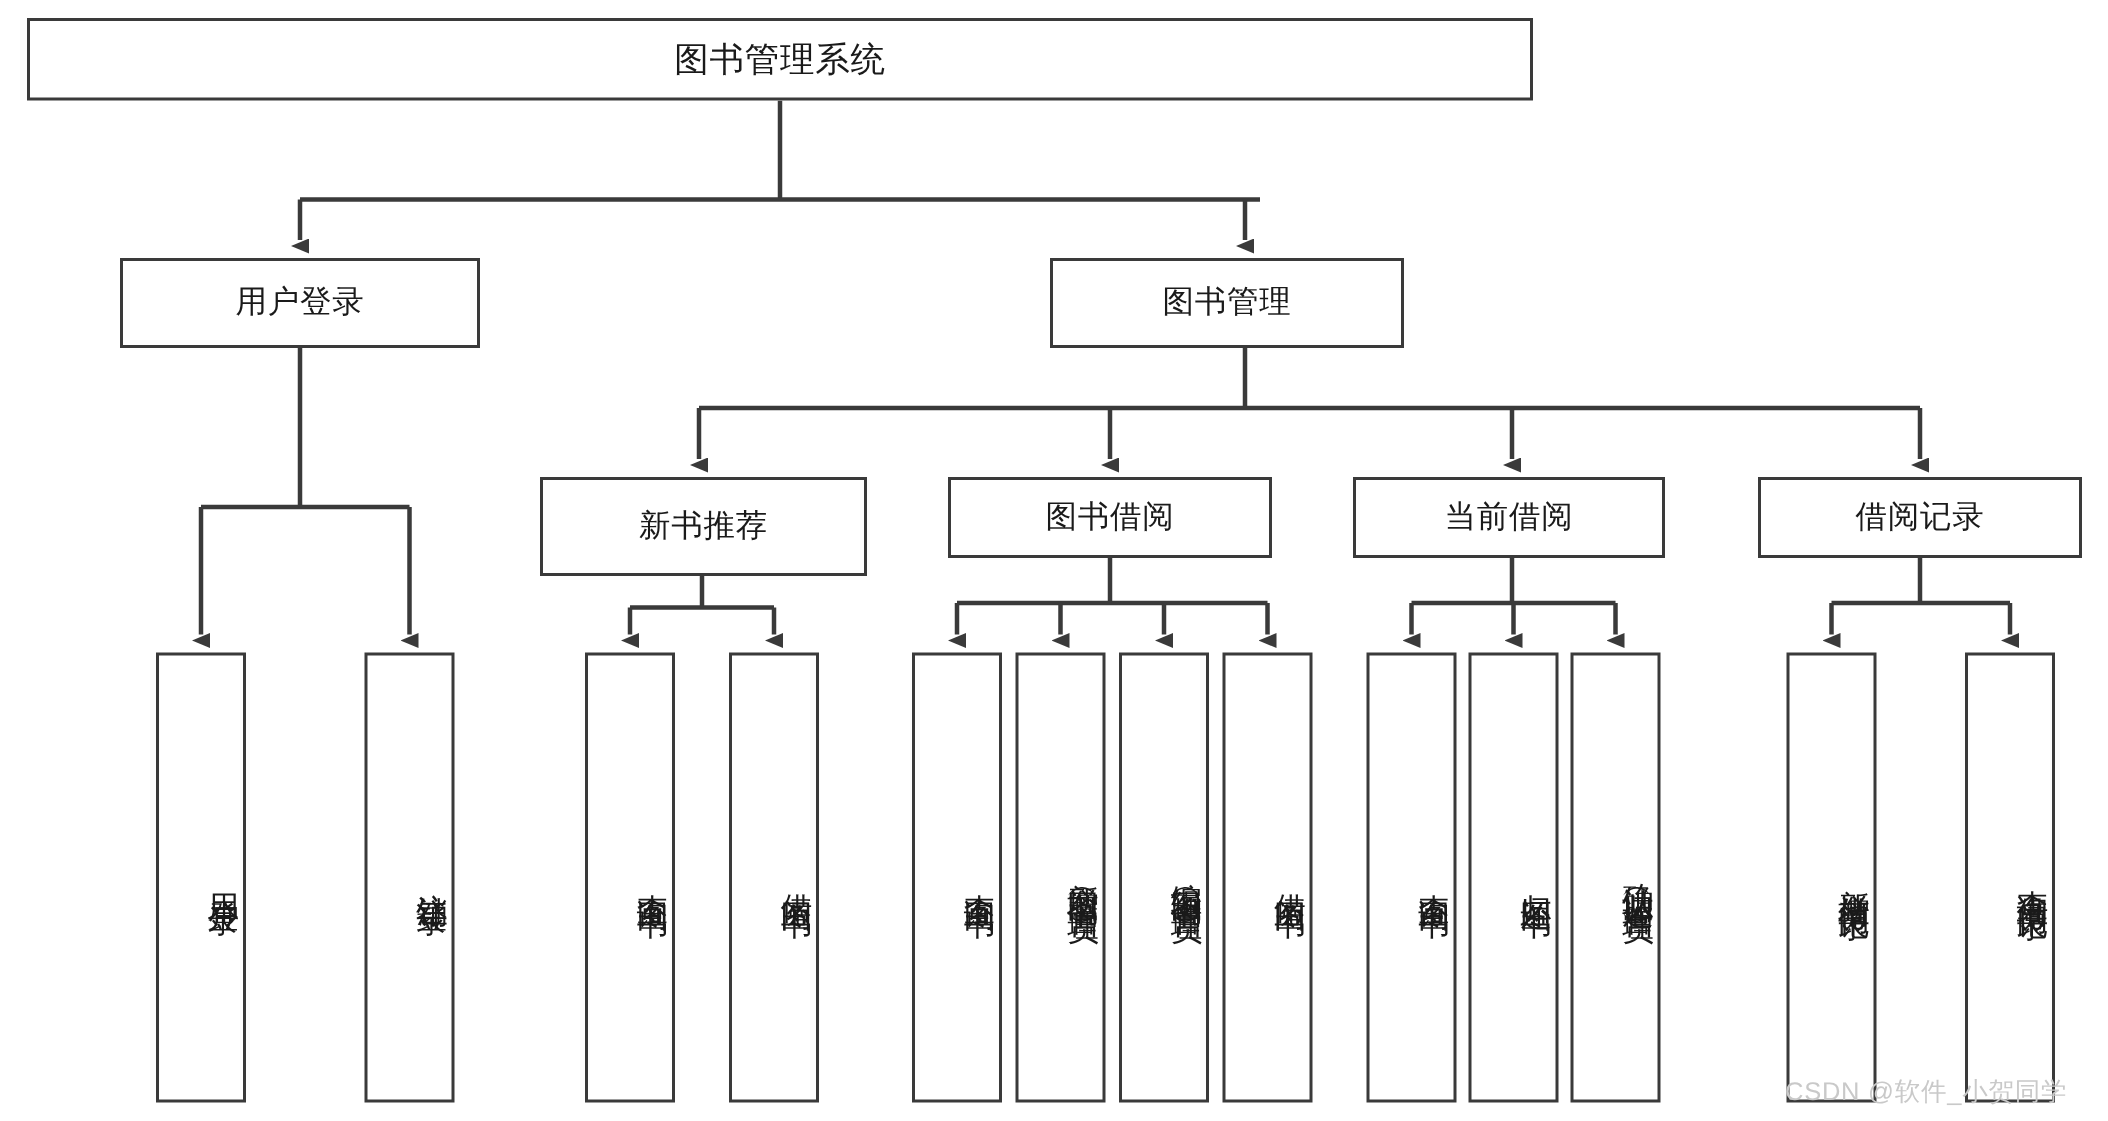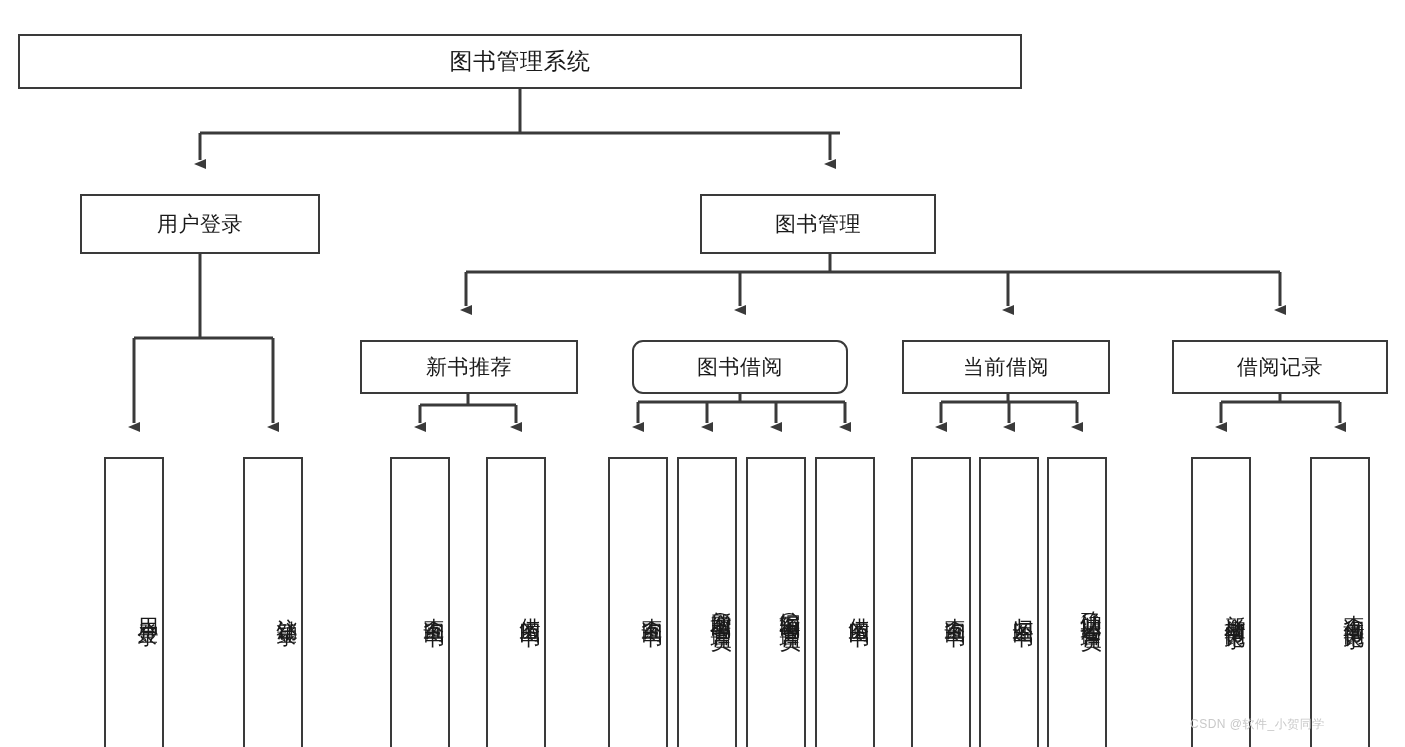--- a/index.html
+++ b/index.html
@@ -27,21 +27,20 @@
   }
   .node {
     position: absolute;
     box-sizing: border-box;
     background: #ffffff;
     border: 2px solid #3a3a3a;
     display: flex;
     align-items: center;
     justify-content: center;
     color: #1a1a1a;
-    margin-top: 22px;
   }
   .node.horiz {
     font-size: 21px;
     letter-spacing: 0.5px;
     line-height: 1.1;
     text-align: center;
   }
   .node.vert {
     writing-mode: vertical-rl;
     text-orientation: upright;
@@ -52,21 +51,21 @@
     align-items: flex-start;
     justify-content: center;
     white-space: pre;
   }
   .node.root {
     font-size: 23px;
   }
   .watermark {
     position: absolute;
     color: #c9c9c9;
-    font-size: 12px;
+    font-size: 17px;
     white-space: nowrap;
     letter-spacing: 0.5px;
     user-select: none;
   }
 </style>
 </head>
 <body>
 
 <div id="canvas">
 
@@ -118,22 +117,22 @@
       <path d="M1221,402 L1221,423" marker-end="url(#arrow)"></path>
       <path d="M1340,402 L1340,423" marker-end="url(#arrow)"></path>
     </g>
   </svg>
 
   <div class="node horiz root" style="left:18px; top:12px; width:1004px; height:55px;">图书管理系统</div>
 
   <div class="node horiz" style="left:80px; top:172px; width:240px; height:60px;">用户登录</div>
   <div class="node horiz" style="left:700px; top:172px; width:236px; height:60px;">图书管理</div>
 
-  <div class="node horiz" style="left:360px; top:318px; width:218px; height:54px;">新书推荐</div>
-  <div class="node horiz" style="left:632px; top:318px; width:216px; height:54px;border-radius:11px;">图书借阅</div>
+  <div class="node horiz" style="left:360px; top:318px; width:218px; height:66px;">新书推荐</div>
+  <div class="node horiz" style="left:632px; top:318px; width:216px; height:54px;">图书借阅</div>
   <div class="node horiz" style="left:902px; top:318px; width:208px; height:54px;">当前借阅</div>
   <div class="node horiz" style="left:1172px; top:318px; width:216px; height:54px;">借阅记录</div>
 
   <div class="node vert" style="left:104px; top:435px; width:60px; height:300px;">用户登录</div>
   <div class="node vert" style="left:243px; top:435px; width:60px; height:300px;">注销登录</div>
 
   <div class="node vert" style="left:390px; top:435px; width:60px; height:300px;">查询图书</div>
   <div class="node vert" style="left:486px; top:435px; width:60px; height:300px;">借阅图书</div>
 
   <div class="node vert" style="left:608px; top:435px; width:60px; height:300px;">查询图书</div>

